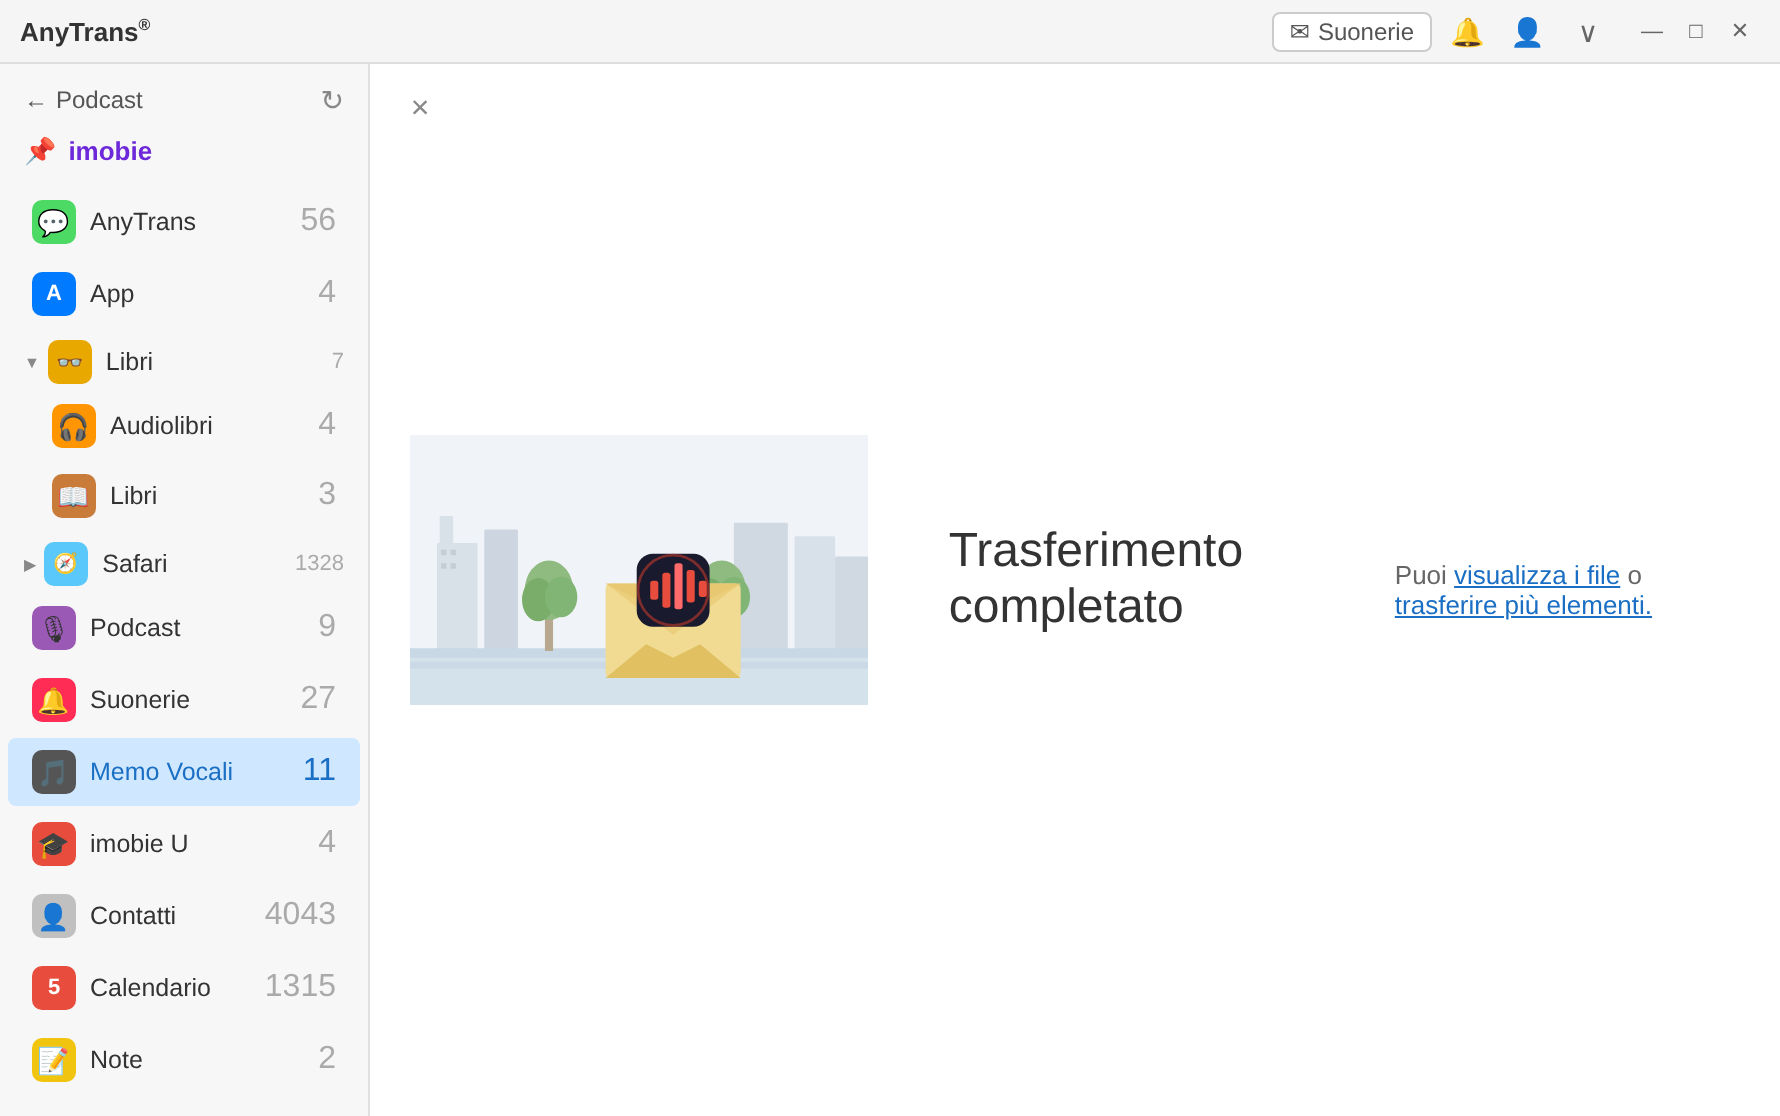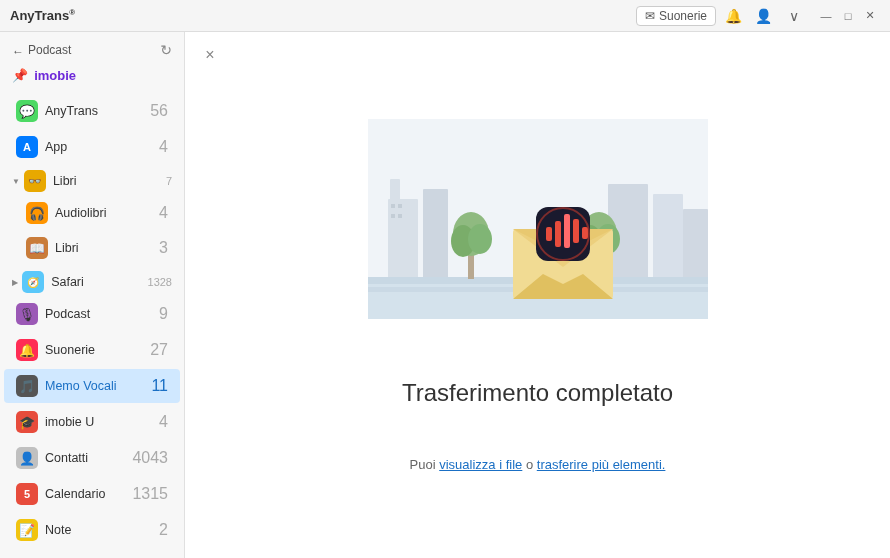--- a/index.html
+++ b/index.html
@@ -224,21 +224,21 @@
       align-items: center;
       justify-content: center;
       border-radius: 50%;
     }
 
     
     .illustration-area {
       width: 100%;
       flex: 1;
       display: flex;
-      flex-direction: column;
+      flex-direction: row;
       align-items: center;
       justify-content: center;
       padding: 20px;
       gap: 40px;
     }
 
     
     .city-illustration {
       width: 340px;
       height: 200px;

